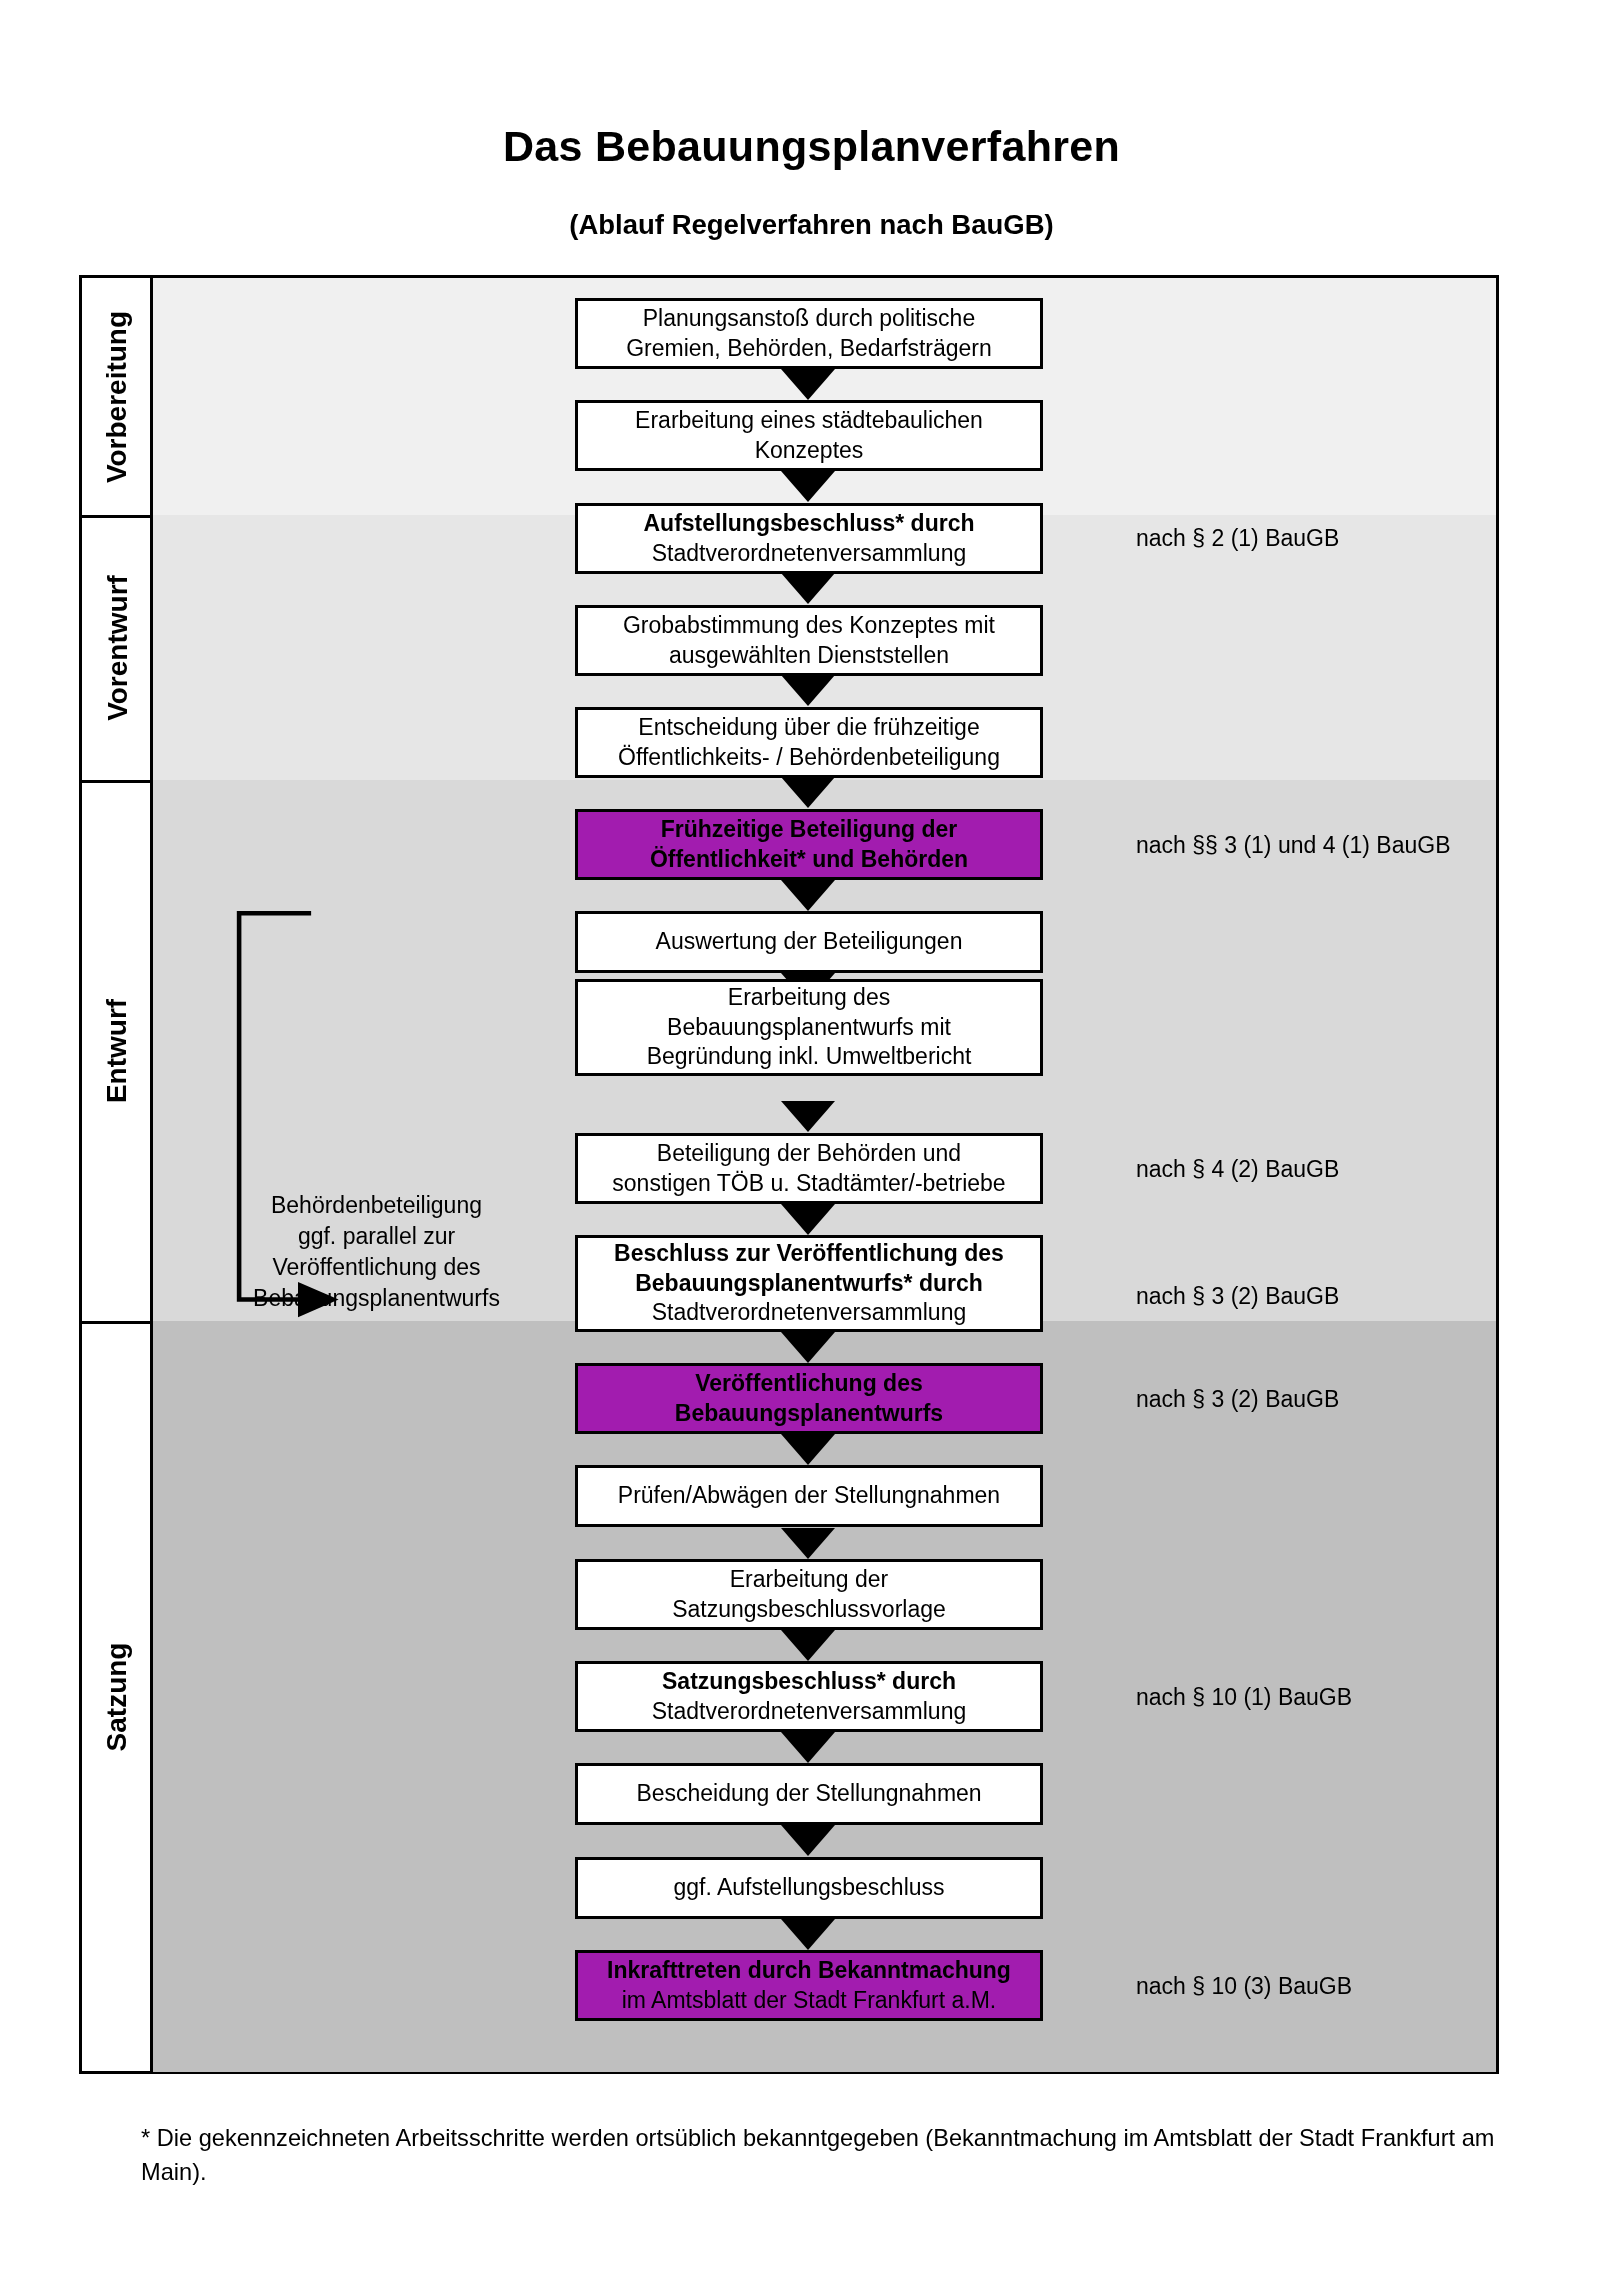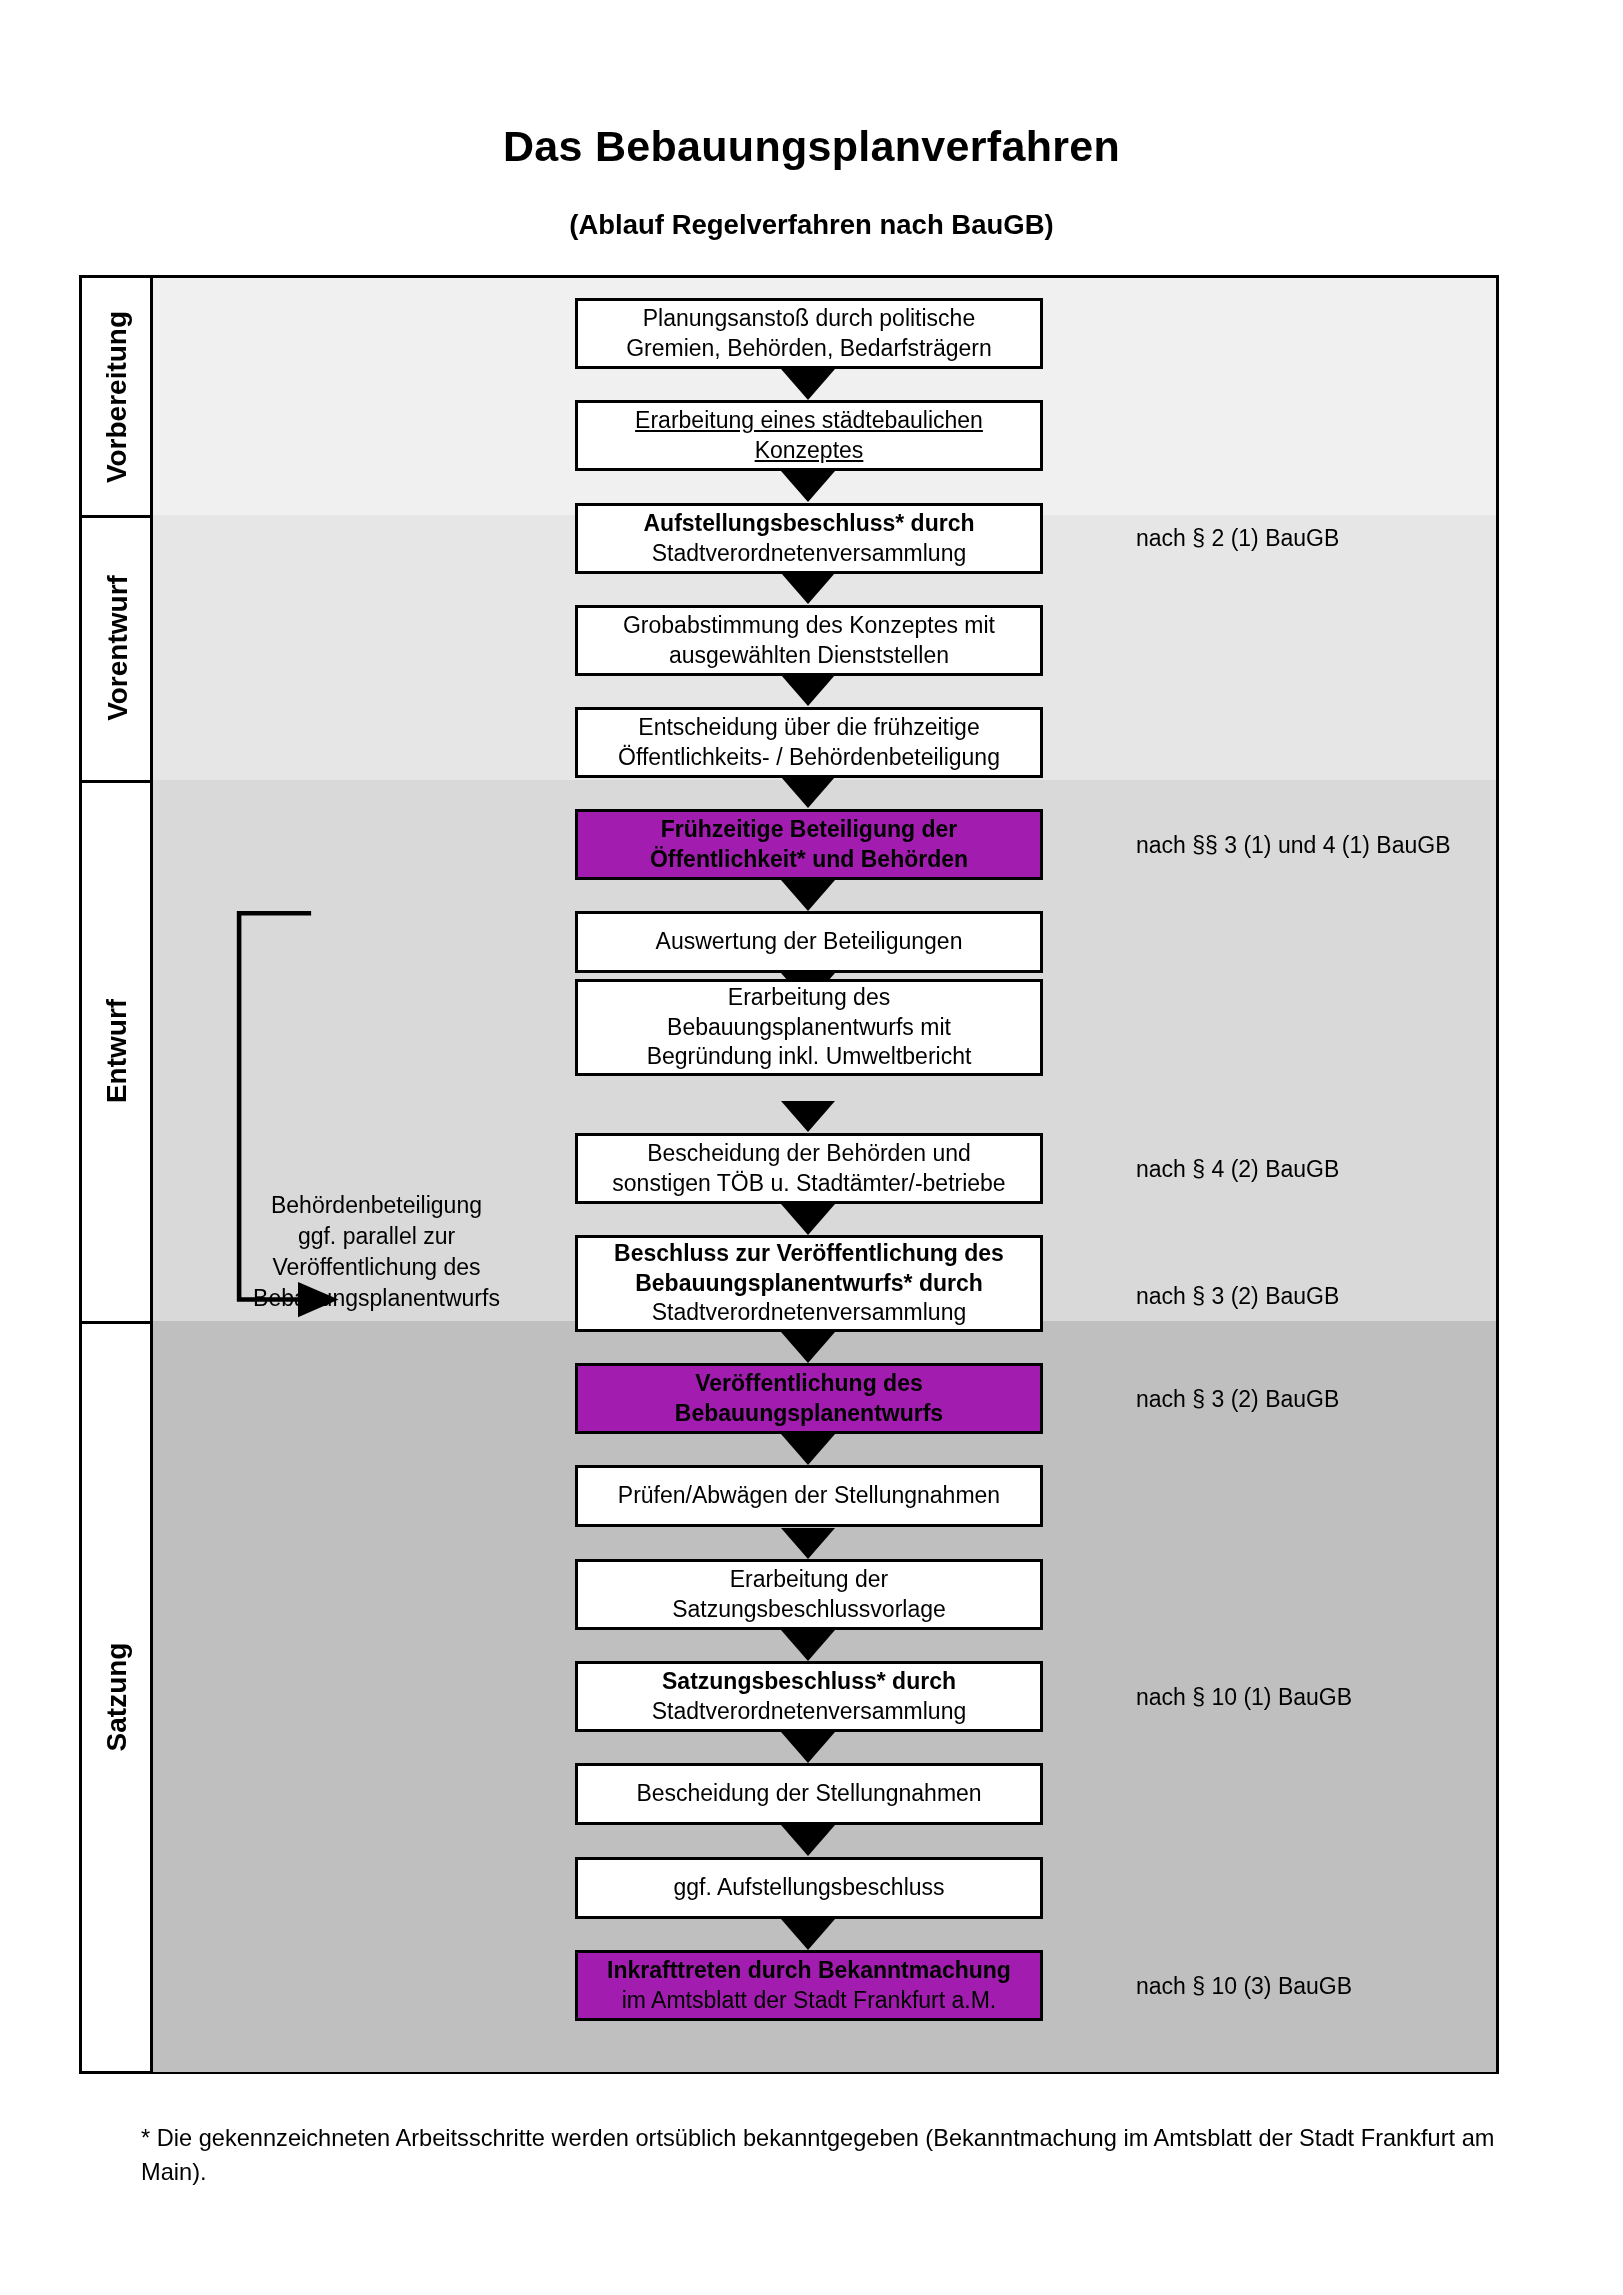--- a/index.html
+++ b/index.html
@@ -135,21 +135,21 @@
       <span>Satzung</span>
     </div>
   </div>
 
   <div class="node" style="left:493px;top:20px;width:468px;height:71px;">
     <span class="ln">Planungsanstoß durch politische</span>
     <span class="ln">Gremien, Behörden, Bedarfsträgern</span>
   </div>
   <div class="arrow" style="left:699px;top:91px;"></div>
 
-  <div class="node" style="left:493px;top:122px;width:468px;height:71px;text-decoration:underline;">
+  <div class="node" style="left:493px;top:122px;width:468px;height:71px;">
     <span class="ln">Erarbeitung eines städtebaulichen</span>
     <span class="ln">Konzeptes</span>
   </div>
   <div class="arrow" style="left:699px;top:193px;"></div>
 
   <div class="node" style="left:493px;top:225px;width:468px;height:71px;">
     <span class="ln b">Aufstellungsbeschluss* durch</span>
     <span class="ln">Stadtverordnetenversammlung</span>
   </div>
   <div class="arrow" style="left:699px;top:295px;"></div>
@@ -178,21 +178,21 @@
   <div class="arrow" style="left:699px;top:695px;"></div>
 
   <div class="node" style="left:493px;top:701px;width:468px;height:97px;">
     <span class="ln">Erarbeitung des</span>
     <span class="ln">Bebauungsplanentwurfs mit</span>
     <span class="ln">Begründung inkl. Umweltbericht</span>
   </div>
   <div class="arrow" style="left:699px;top:823px;"></div>
 
   <div class="node" style="left:493px;top:855px;width:468px;height:71px;">
-    <span class="ln">Bescheidung der Behörden und</span>
+    <span class="ln">Beteiligung der Behörden und</span>
     <span class="ln">sonstigen TÖB u. Stadtämter/-betriebe</span>
   </div>
   <div class="arrow" style="left:699px;top:926px;"></div>
 
   <div class="node" style="left:493px;top:957px;width:468px;height:97px;">
     <span class="ln b">Beschluss zur Veröffentlichung des</span>
     <span class="ln b">Bebauungsplanentwurfs* durch</span>
     <span class="ln">Stadtverordnetenversammlung</span>
   </div>
   <div class="arrow" style="left:699px;top:1054px;"></div>

